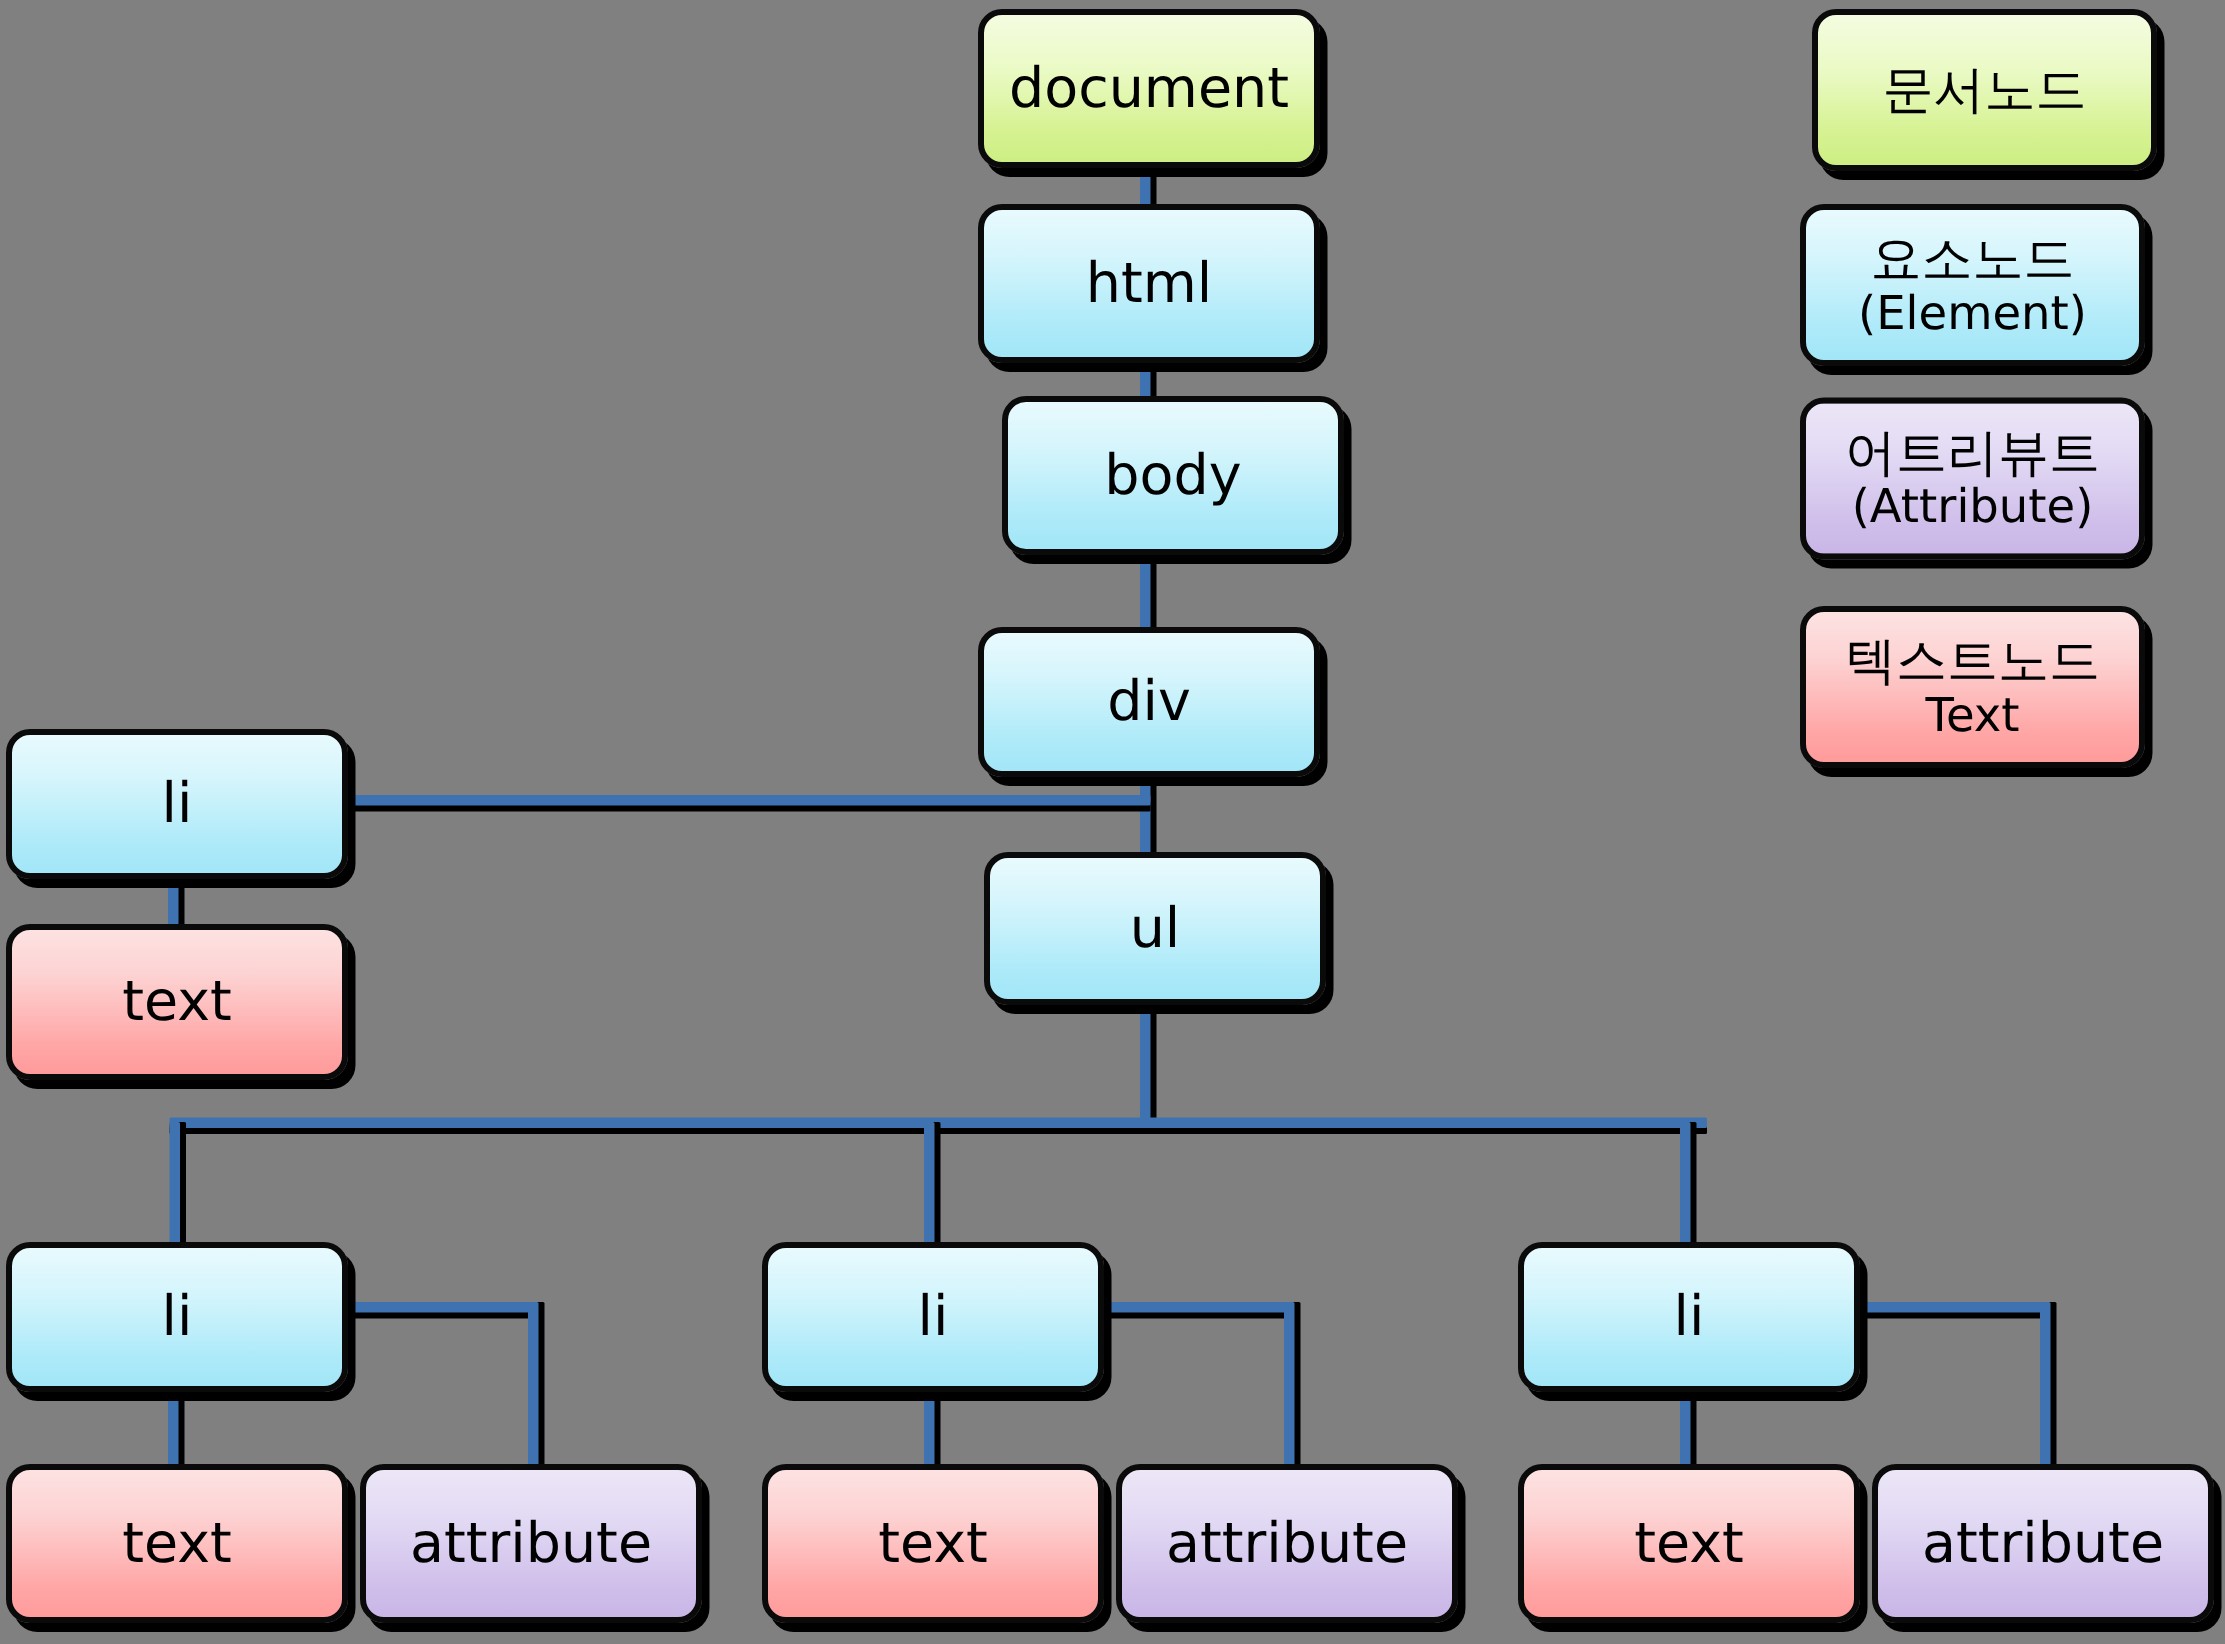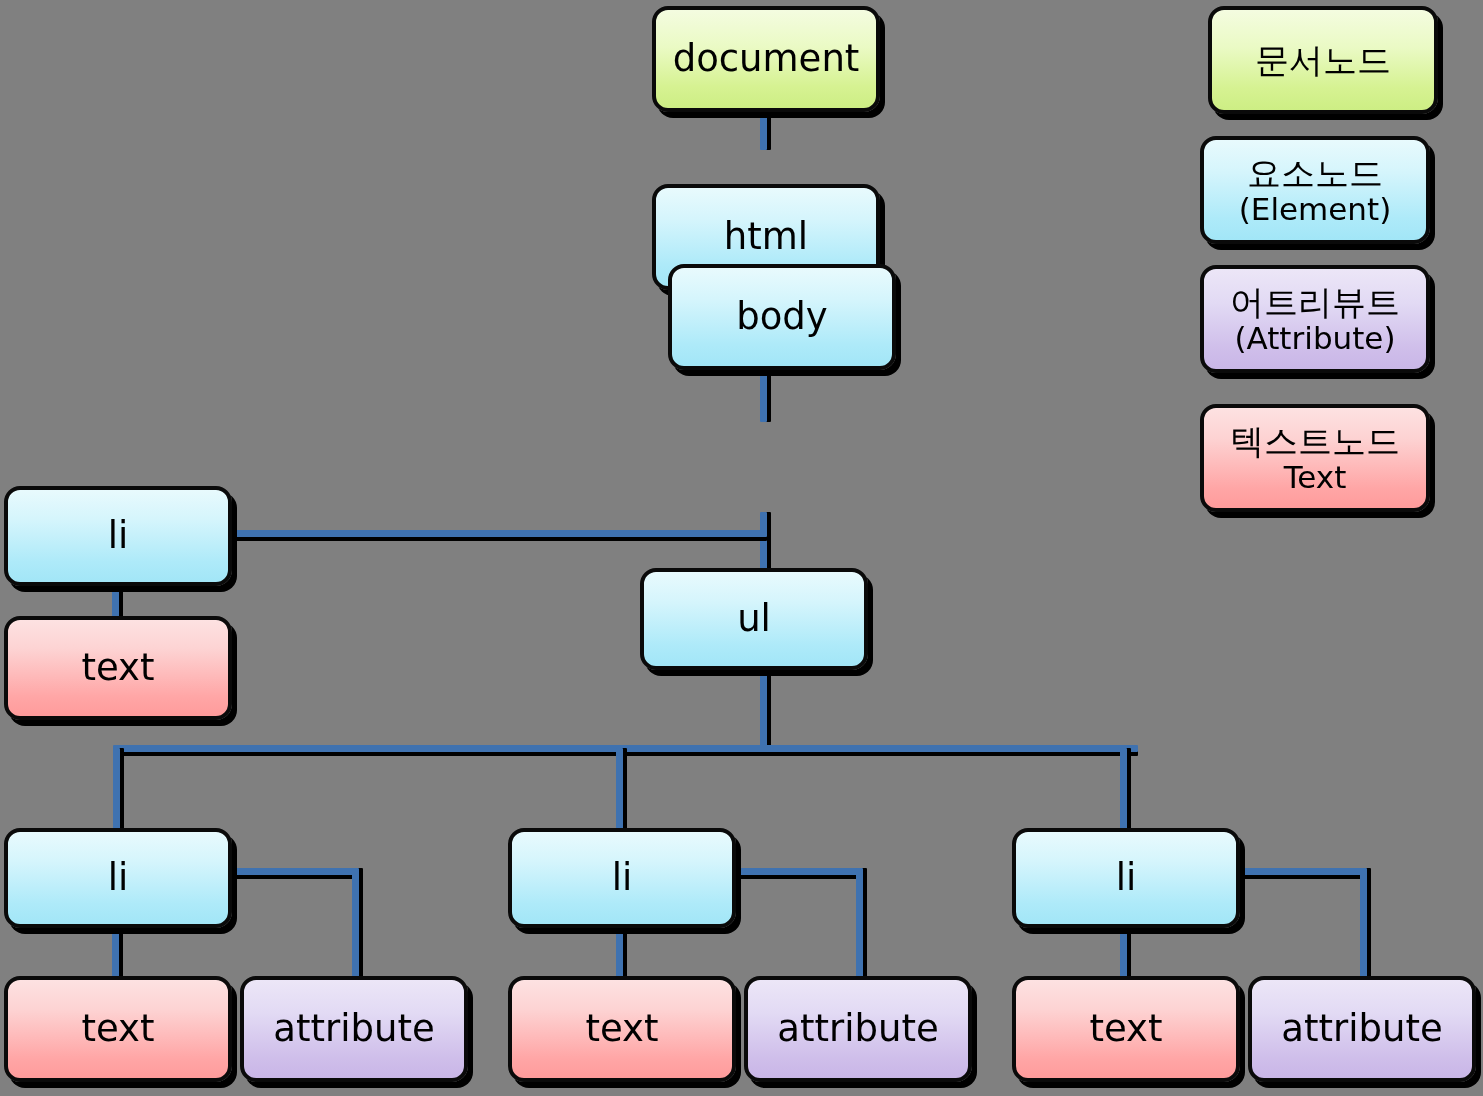--- a/index.html
+++ b/index.html
@@ -151,30 +151,33 @@
   </div>
   <div class="conn vline" style="left:1360px;top:868px;height:112px;">
     <div class="shadow"></div>
       <div class="line"></div>
   </div>
 
   <div class="node n-doc fs-lg" style="left:652px;top:6px;width:228px;height:106px;">
     <span class="lbl">document</span>
   </div>
 
-  <div class="node n-el fs-lg" style="left:652px;top:136px;width:228px;height:106px;margin-top:48px;">
+  <div class="node n-el fs-lg" style="left:652px;top:136px;width:228px;height:106px;">
     <span class="lbl">html</span>
   </div>
 
   <div class="node n-el fs-lg" style="left:652px;top:264px;width:228px;height:106px;margin-left:16px;">
     <span class="lbl">body</span>
   </div>
 
-
-  <div class="node n-el fs-lg" style="left:640px;top:568px;width:228px;height:102px;">
+  <div class="node n-el fs-lg" style="left:652px;top:418px;width:228px;height:100px;">
+    <span class="lbl">div</span>
+  </div>
+
+  <div class="node n-el fs-lg" style="left:656px;top:568px;width:228px;height:102px;">
     <span class="lbl">ul</span>
   </div>
 
   <div class="node n-el fs-lg" style="left:4px;top:486px;width:228px;height:100px;">
     <span class="lbl">li</span>
   </div>
 
   <div class="node n-text fs-lg" style="left:4px;top:616px;width:228px;height:104px;">
     <span class="lbl">text</span>
   </div>

